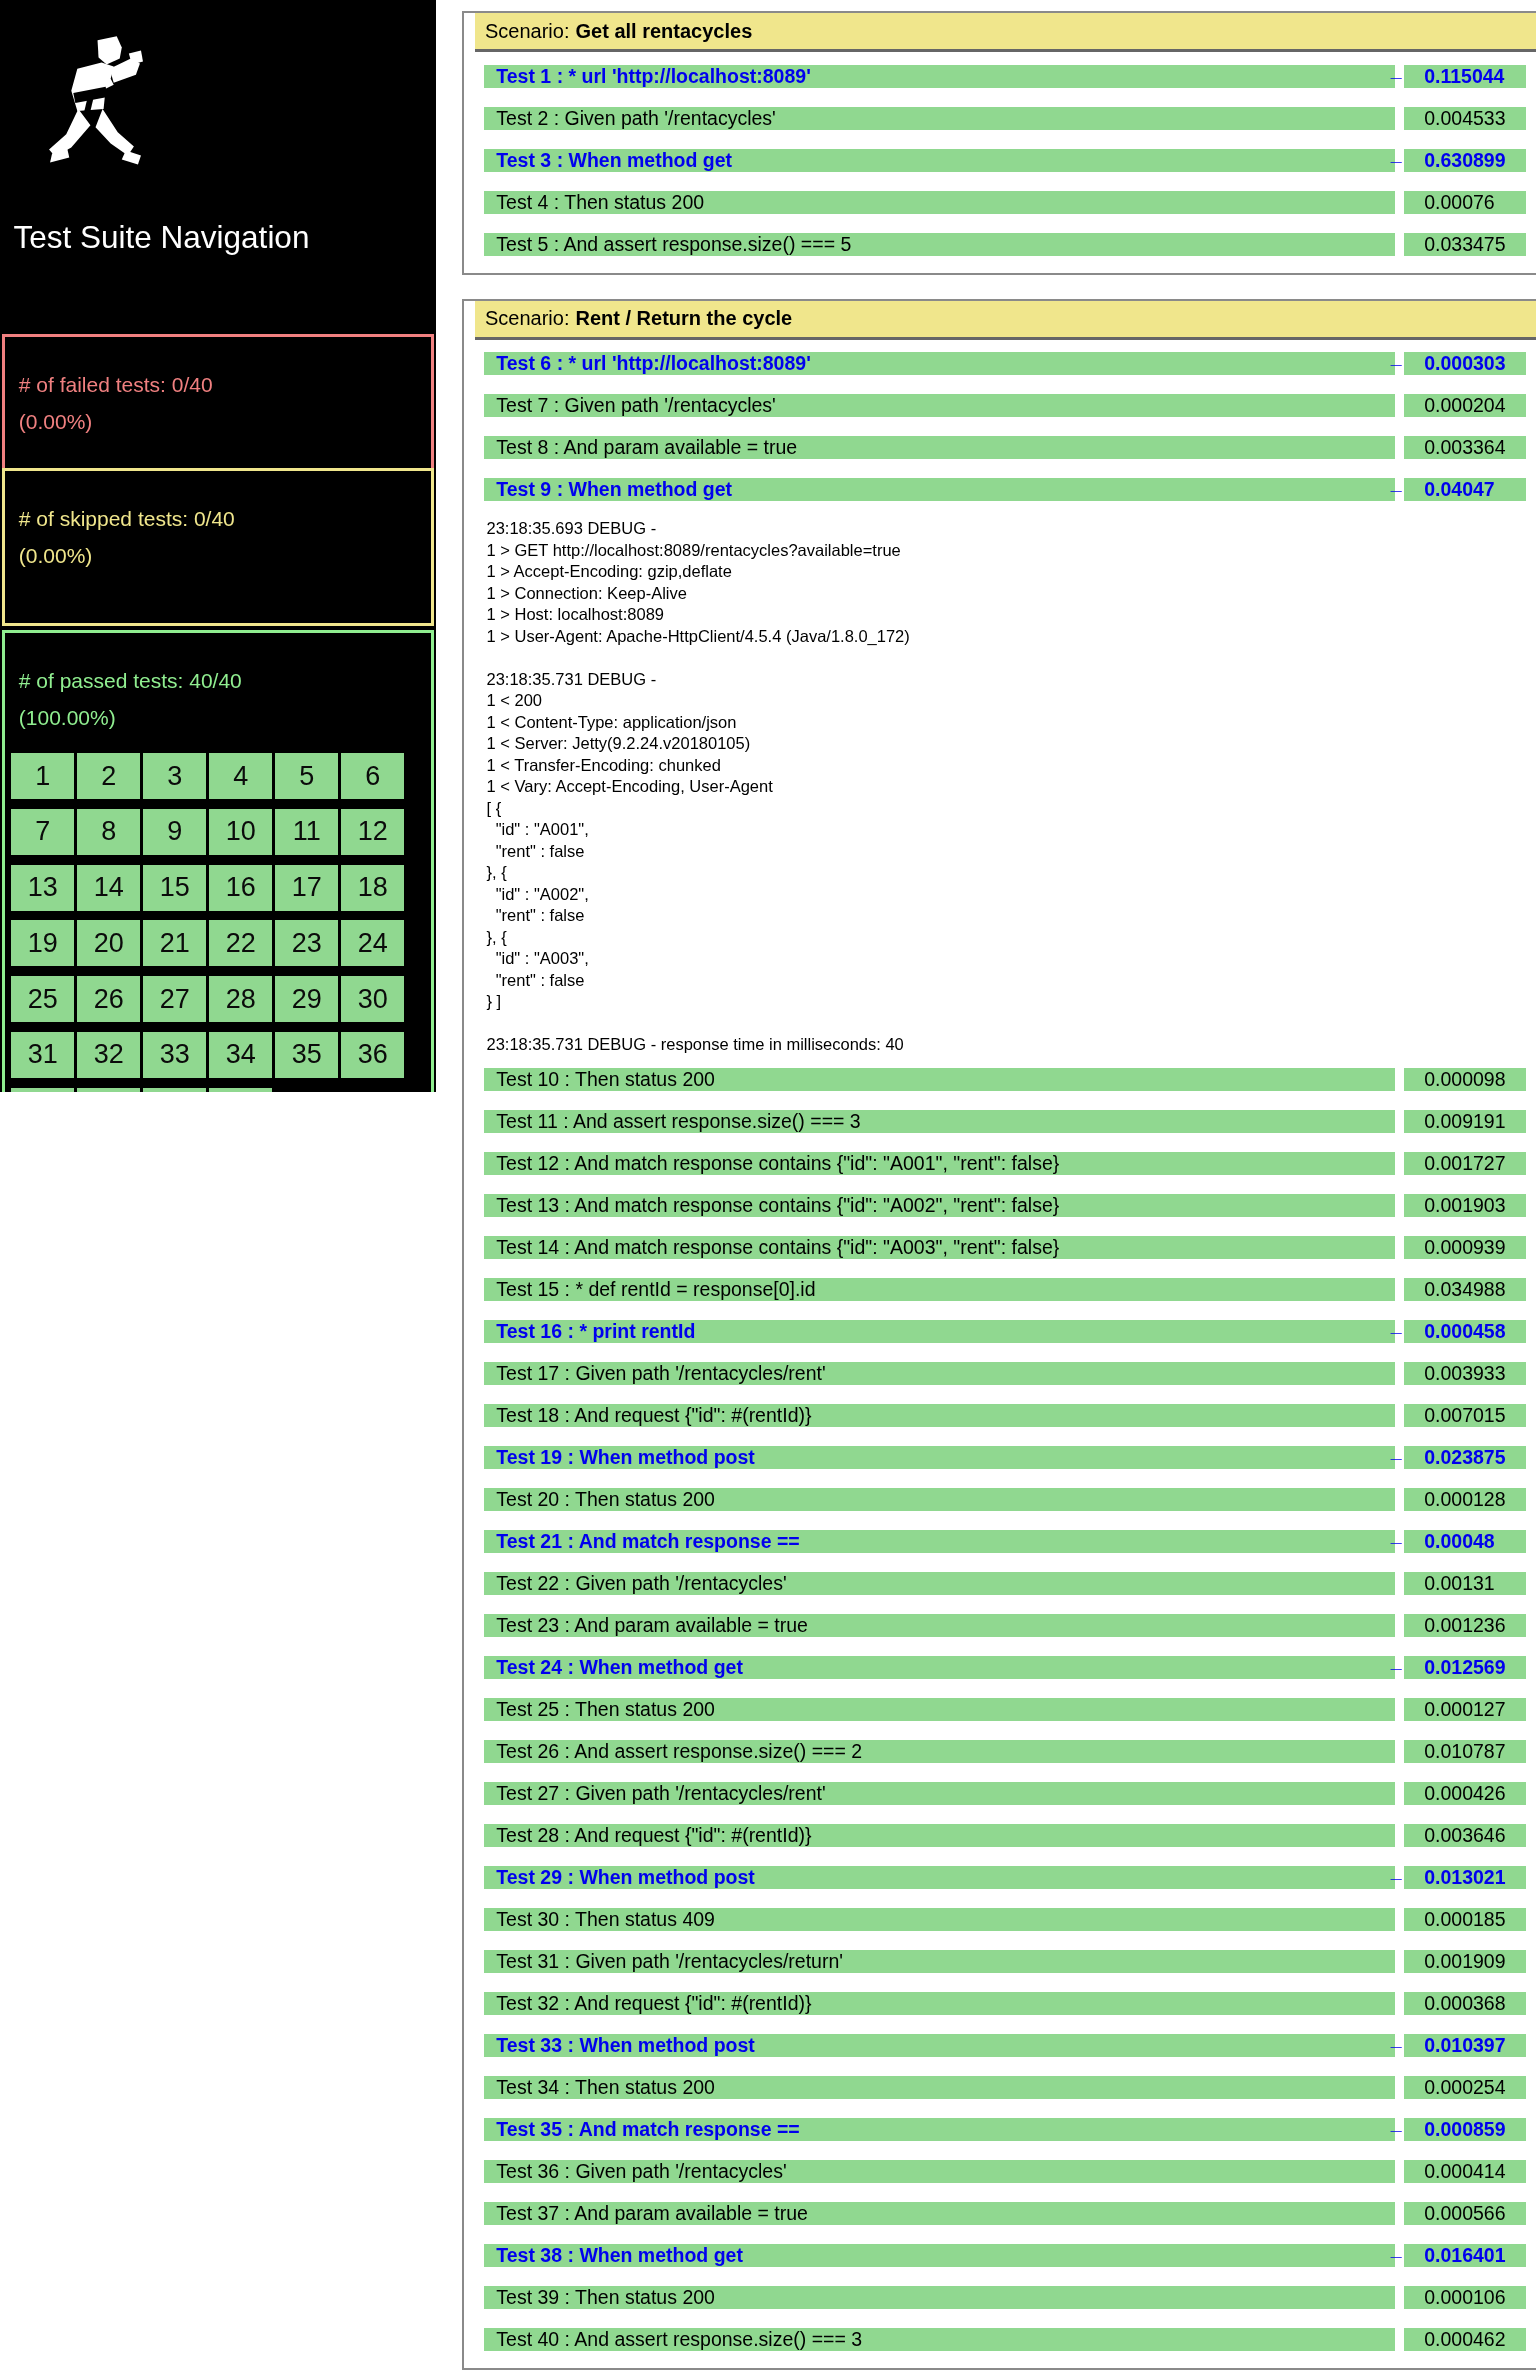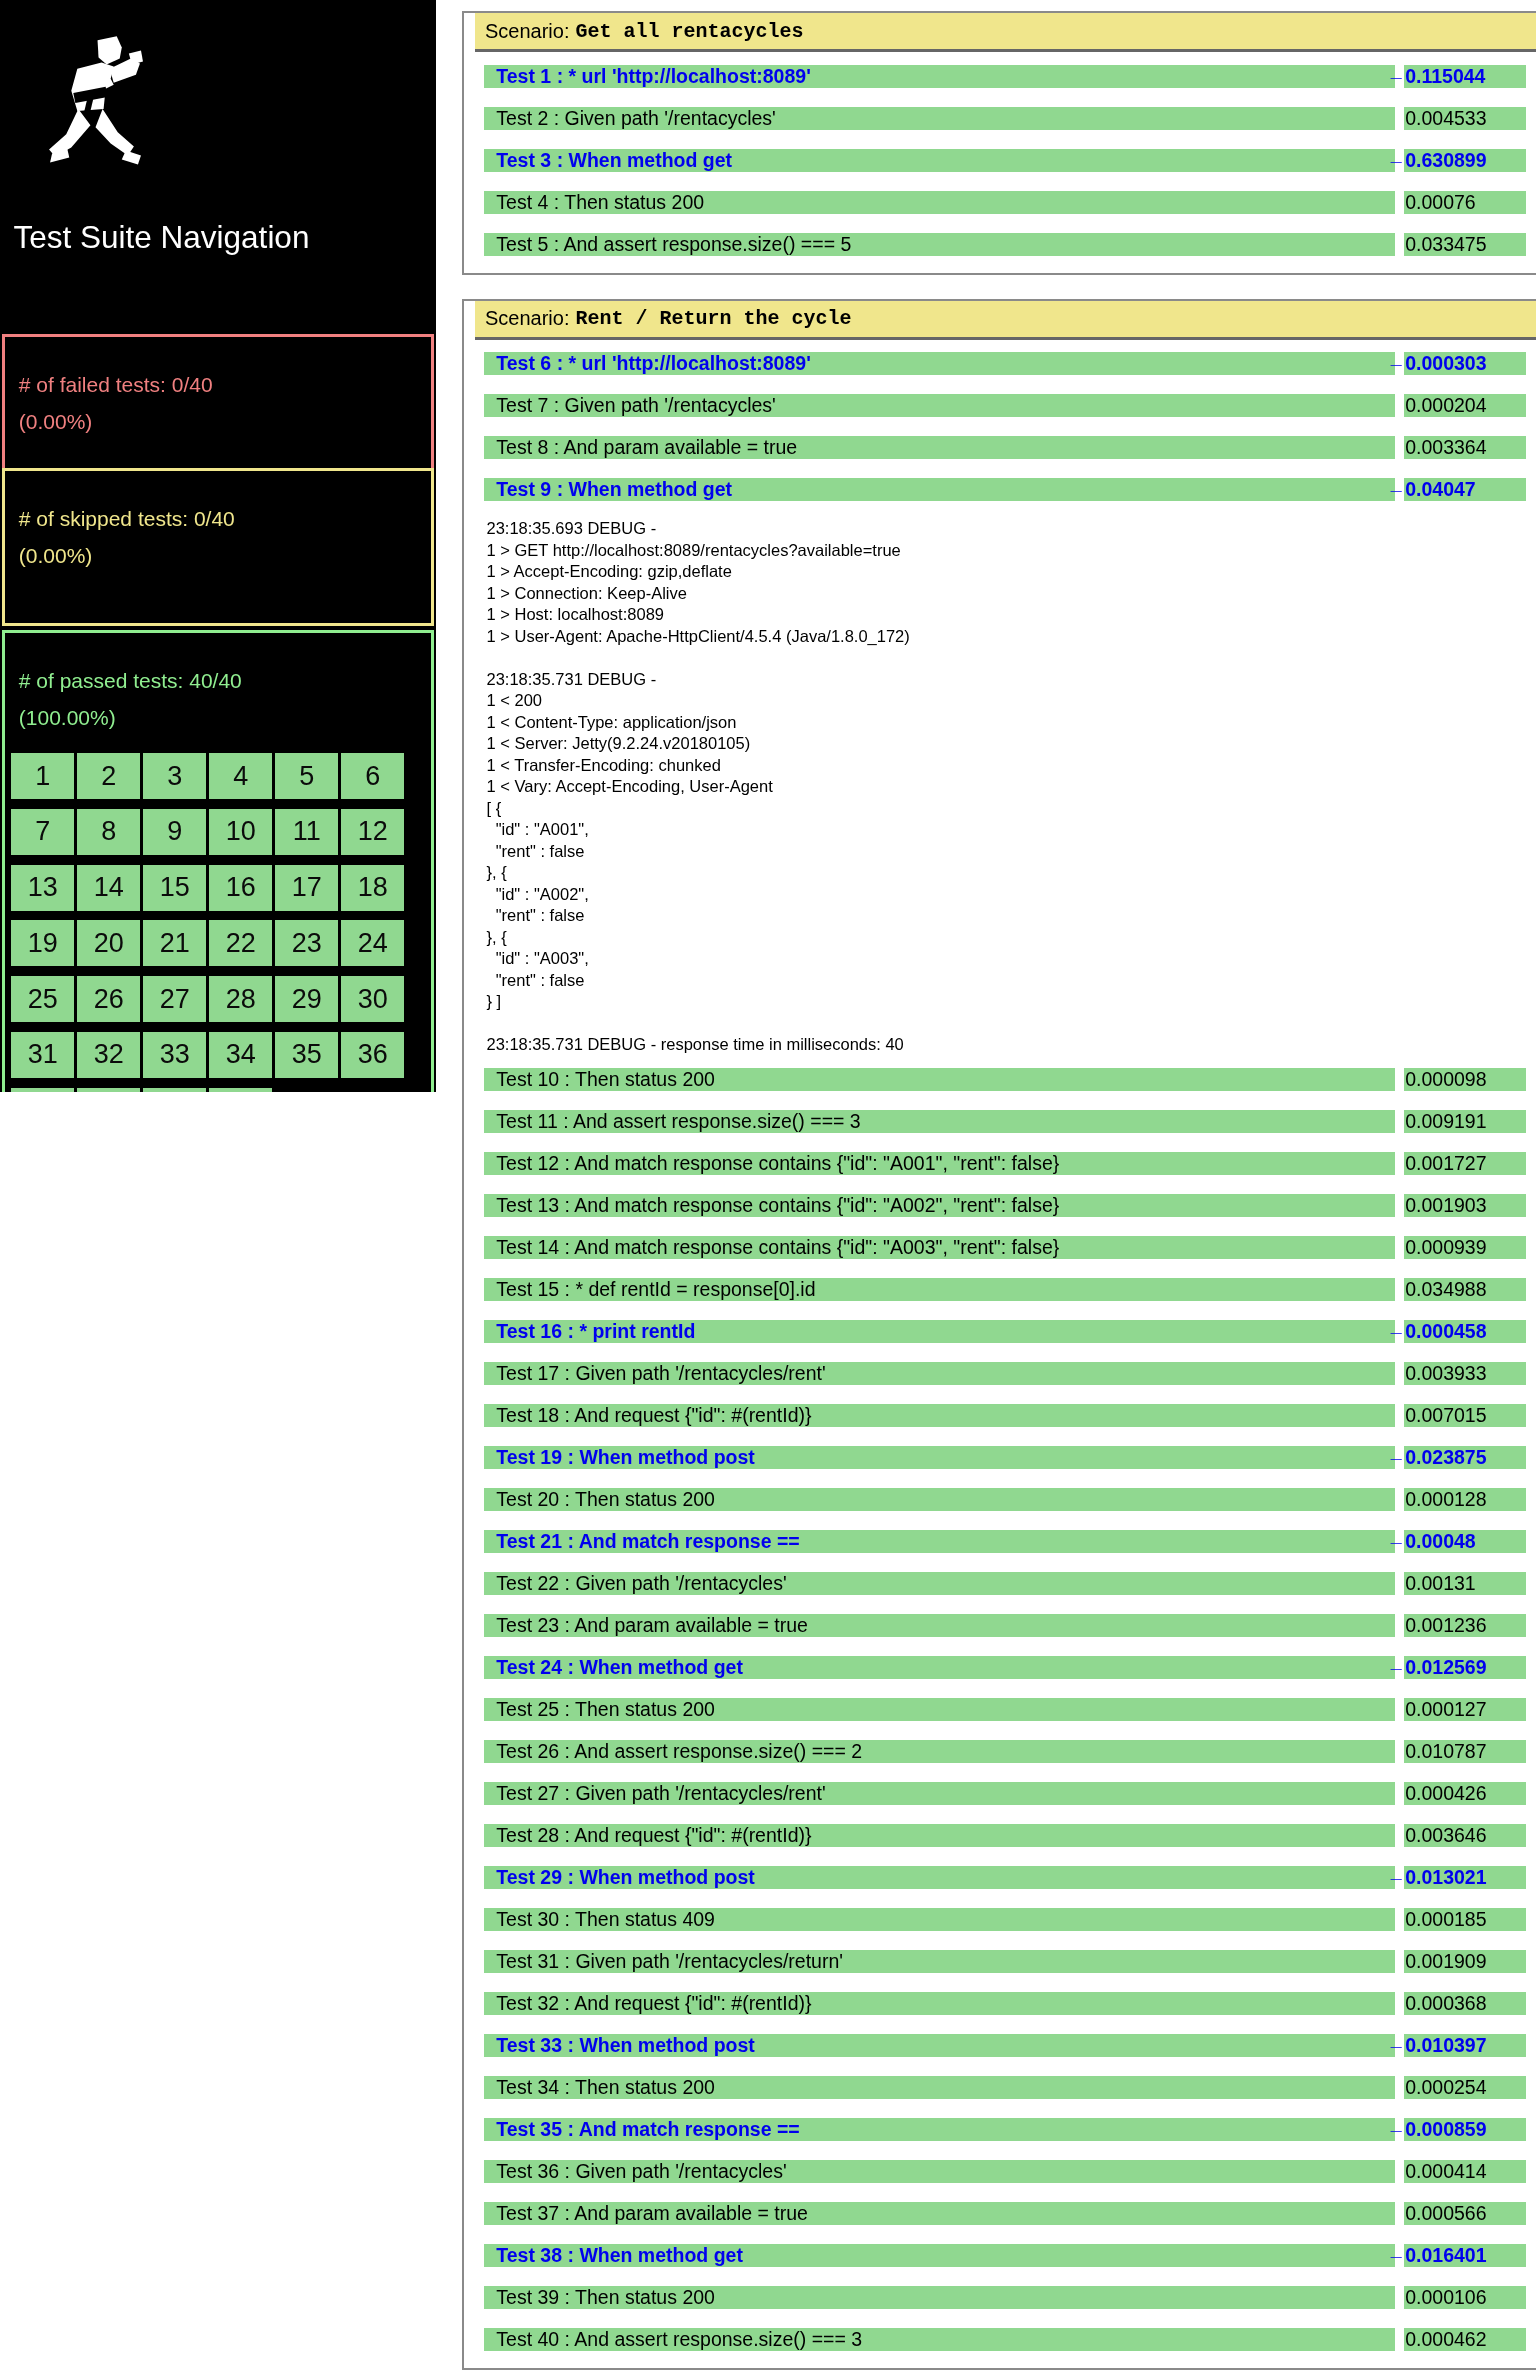--- a/index.html
+++ b/index.html
@@ -38,35 +38,35 @@
   .main{position:absolute;left:462px;top:11.3px;width:1069px;}
   .scenario-card{
     box-sizing:border-box;width:1088px;border:2.3px solid #8a8a8a;
     background:#fff;padding:0 10.5px 10.5px;margin-bottom:24px;
   }
   .scenario-header{
     background:#F0E68C;height:36px;border-bottom:3.8px solid #666;
     display:flex;align-items:center;padding-left:10.5px;
     font-size:20px;color:#000;white-space:nowrap;
   }
-  .scenario-header b{margin-left:6px;font-family:Liberation Mono, monospace;}
+  .scenario-header b{margin-left:6px;}
   .rows{margin:0 11.3px 0 9.8px;}
   .trow{display:flex;height:36px;margin-top:6px;align-items:center;}
   .tcell-main{
     flex:1;background:#90D890;display:flex;align-items:center;
     padding-left:12px;font-size:19.5px;color:#000;white-space:nowrap;overflow:hidden;
   }
   .tgap{width:9px;position:relative;}
   .underscore{
     display:none;position:absolute;left:-4.5px;bottom:-4.5px;
     color:#0000EE;font-weight:bold;font-size:19.5px;
   }
   .tcell-time{
     width:122px;background:#90D890;display:flex;align-items:center;
-    padding-left:1px;font-size:19.5px;color:#000;box-sizing:border-box;
+    padding-left:20px;font-size:19.5px;color:#000;box-sizing:border-box;
   }
   .trow.link .tcell-main,.trow.link .tcell-time{color:#0000EE;font-weight:bold;}
   .trow.link .underscore{display:block;}
   .log{
     font-size:16.5px;line-height:21.5px;color:#000;
     margin:10.5px 0 0 12px;white-space:pre-wrap;
     font-family:"Liberation Sans", sans-serif;
   }
 </style>
 </head>

